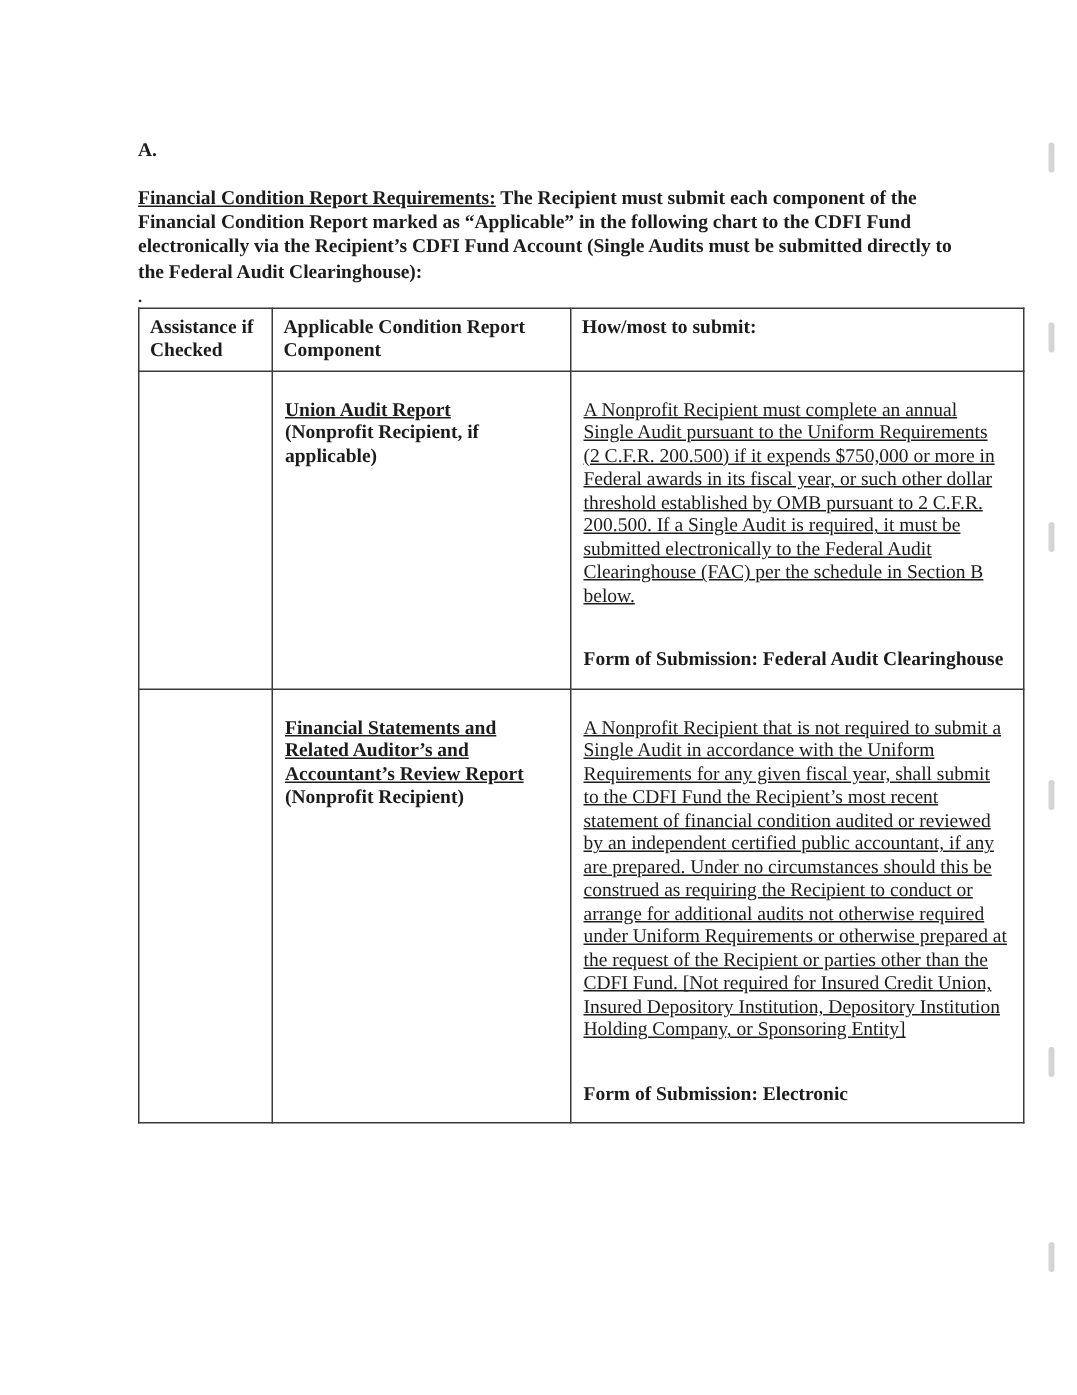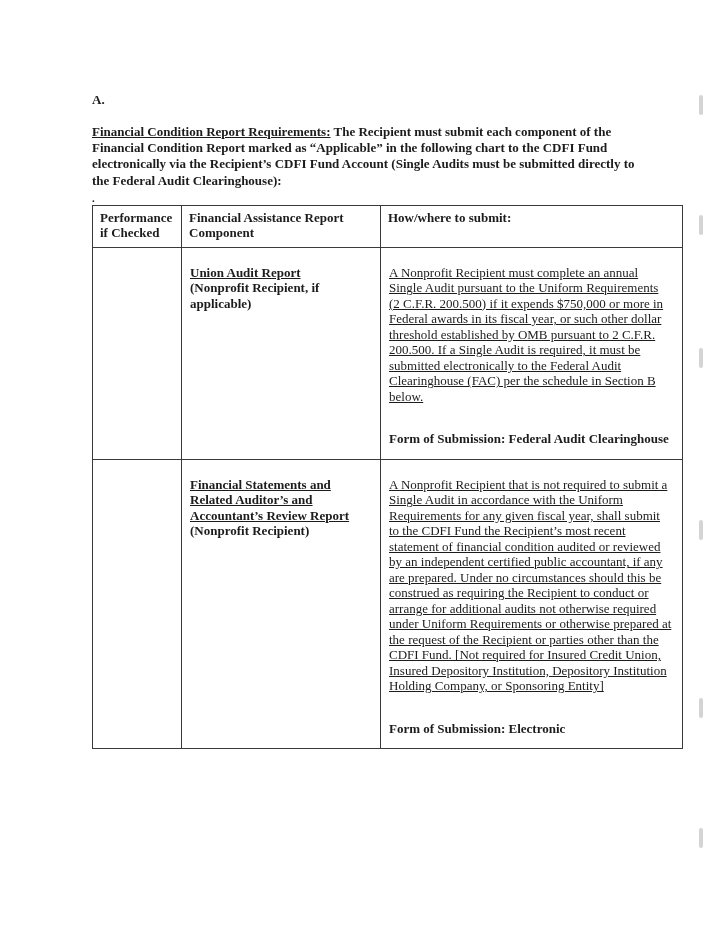--- a/index.html
+++ b/index.html
@@ -119,23 +119,23 @@
 
 
 
   <p class="para req"><span class="u">Financial Condition Report Requirements:</span><span>  The Recipient must submit each component of the Financial Condition Report marked as “Applicable” in the following chart to the CDFI Fund electronically via the Recipient’s CDFI Fund Account (Single Audits must be submitted directly to the Federal Audit Clearinghouse):</span></p>
 
   <div class="stray-dot">.</div>
 
   <table class="report-table">
     <thead>
       <tr>
-        <th class="col-applicable">Performance if Checked</th>
-        <th class="col-component">Financial Assistance Report Component</th>
-        <th class="col-how">How/where to submit:</th>
+        <th class="col-applicable">Assistance if Checked</th>
+        <th class="col-component">Applicable Condition Report Component</th>
+        <th class="col-how">How/most to submit:</th>
       </tr>
     </thead>
     <tbody>
       <tr>
         <td class="cell-applicable"></td>
         <td>
           <span class="component-title">Union Audit Report</span>
           <span class="component-subtitle">(Nonprofit Recipient, if applicable)</span>
         </td>
         <td>

